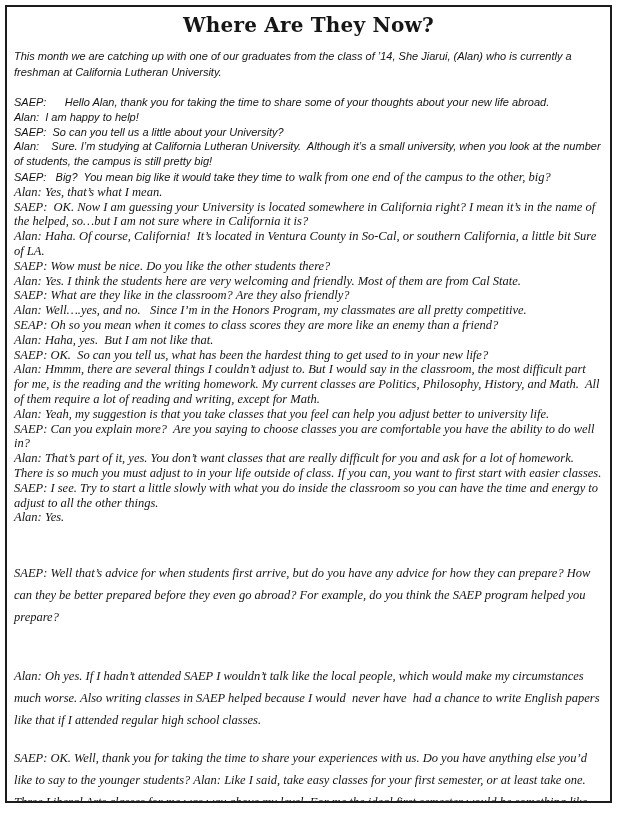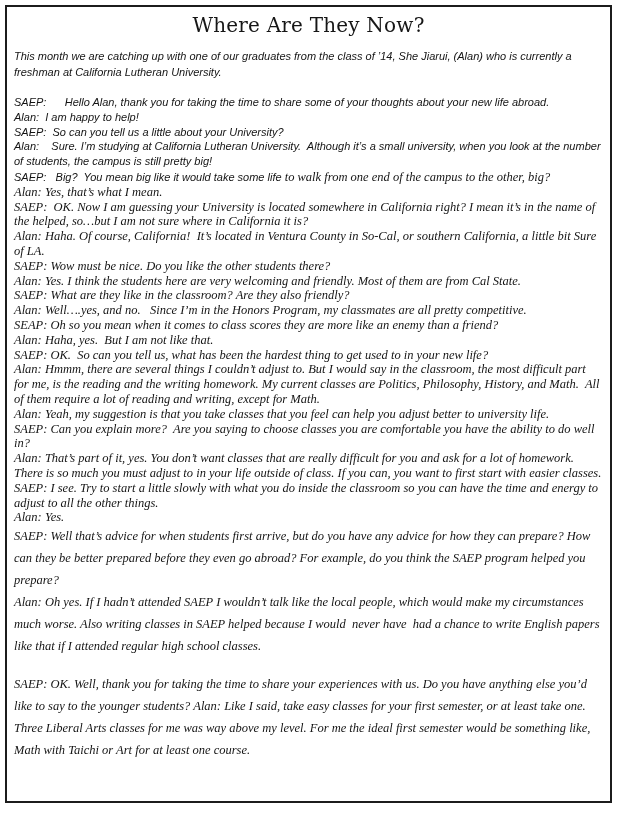--- a/index.html
+++ b/index.html
@@ -18,21 +18,21 @@
     height: 798px;
     border: 2px solid #1c1c1c;
     box-sizing: border-box;
     padding: 4px 7px 6px 7px;
     background: #ffffff;
     overflow: hidden;
   }
   .title {
     font-family: "DejaVu Serif", serif;
     font-size: 20px;
-    font-weight: normal;
+    font-weight: bold;
     color: #161616;
     text-align: center;
     margin: 2px 0 12px 0;
     letter-spacing: 0.2px;
   }
   p {
     margin: 0;
     color: #141414;
     white-space: pre-wrap;
     line-height: 14.8px;
@@ -45,39 +45,40 @@
   .serif {
     font-family: "Liberation Serif", serif;
     font-size: 12.5px;
   }
   .intro {
     margin-bottom: 15px;
     line-height: 15.5px;
   }
   .loose {
     line-height: 22px;
+    margin-top: 37px;
   }
   .loose-last {
     margin-top: 16px;
   }
 </style>
 </head>
 <body>
 
 <div class="page">
   <h1 class="title">Where Are They Now?</h1>
 
   <p class="sans intro">This month we are catching up with one of our graduates from the class of ’14, She Jiarui, (Alan) who is currently a freshman at California Lutheran University.</p>
 
   <div>
     <p class="sans">SAEP:      Hello Alan, thank you for taking the time to share some of your thoughts about your new life abroad.</p>
     <p class="sans">Alan:  I am happy to help!</p>
     <p class="sans">SAEP:  So can you tell us a little about your University?</p>
     <p class="sans">Alan:    Sure. I’m studying at California Lutheran University.  Although it’s a small university, when you look at the number of students, the campus is still pretty big!</p>
-    <p><span class="sans">SAEP:   Big?  You mean big like it would take some life </span><span class="serif">to walk from one end of the campus to the other, big?</span></p>
+    <p><span class="sans">SAEP:   Big?  You mean big like it would take they time </span><span class="serif">to walk from one end of the campus to the other, big?</span></p>
     <p class="serif">Alan: Yes, that’s what I mean.</p>
     <p class="serif">SAEP:  OK. Now I am guessing your University is located somewhere in California right? I mean it’s in the name of the helped, so…but I am not sure where in California it is?</p>
     <p class="serif">Alan: Haha. Of course, California!  It’s located in Ventura County in So-Cal, or southern California, a little bit Sure of LA.</p>
     <p class="serif">SAEP: Wow must be nice. Do you like the other students there?</p>
     <p class="serif">Alan: Yes. I think the students here are very welcoming and friendly. Most of them are from Cal State.</p>
     <p class="serif">SAEP: What are they like in the classroom? Are they also friendly?</p>
     <p class="serif">Alan: Well….yes, and no.   Since I’m in the Honors Program, my classmates are all pretty competitive.</p>
     <p class="serif">SEAP: Oh so you mean when it comes to class scores they are more like an enemy than a friend?</p>
     <p class="serif">Alan: Haha, yes.  But I am not like that.</p>
     <p class="serif">SAEP: OK.  So can you tell us, what has been the hardest thing to get used to in your new life?</p>

